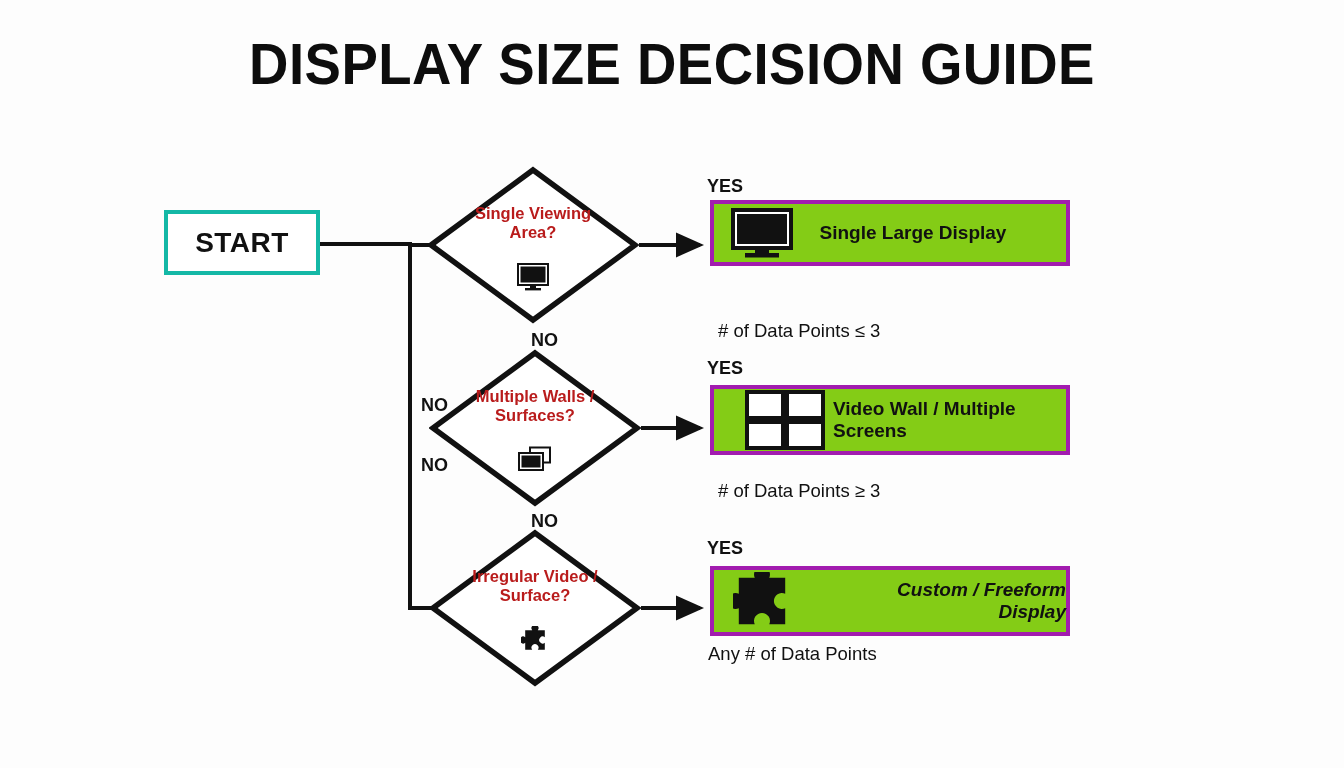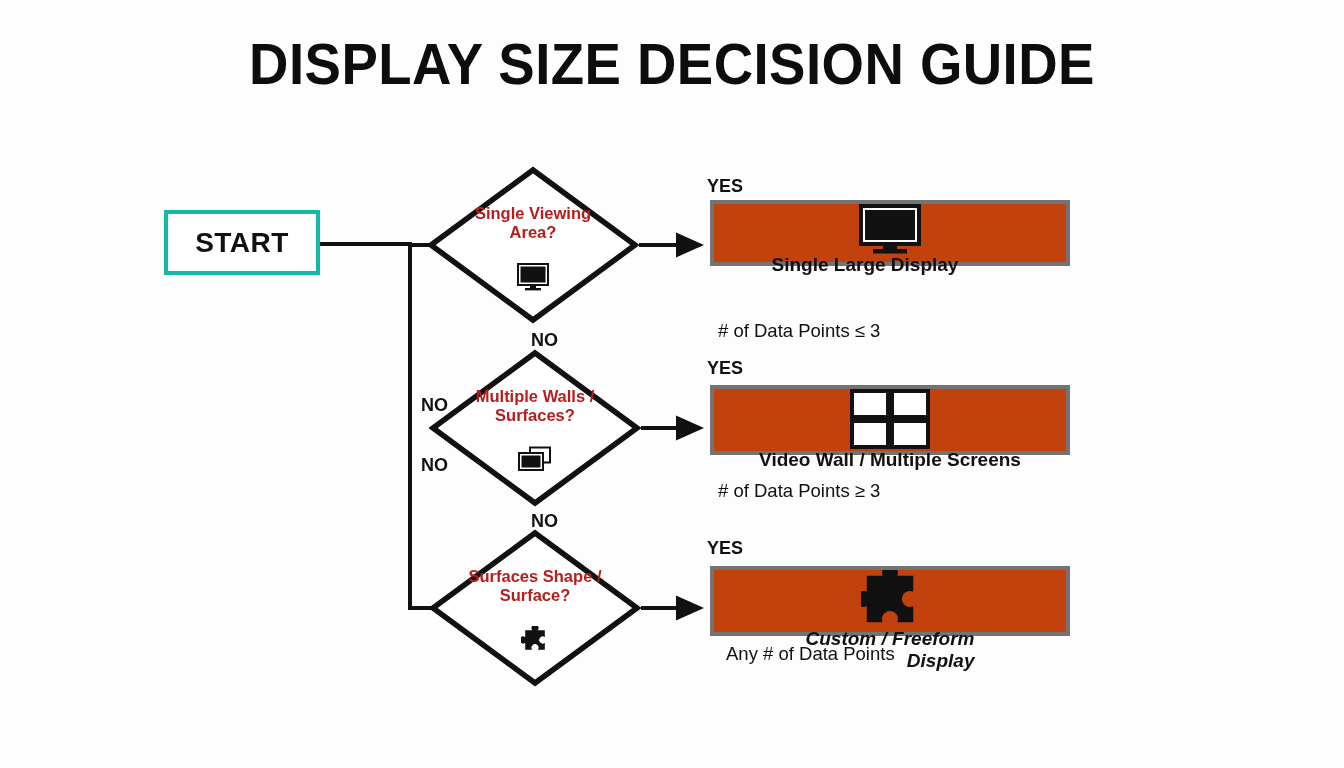--- a/index.html
+++ b/index.html
@@ -100,43 +100,42 @@
     justify-content: center;
   }
 
   #decision-1 { left: 427px; top: 166px; }
   #decision-2 { left: 429px; top: 349px; }
   #decision-3 { left: 429px; top: 529px; }
 
   
   .result-box {
     position: absolute;
-    border: 4px solid #737373;
-    background: #c2410c;
+    border: 4px solid #a21caf;
+    background: #84cc16;
     box-sizing: border-box;
     display: flex;
     align-items: center;
-    flex-direction: column;
   }
   .result-box .rb-icon {
     flex: 0 0 auto;
     display: flex;
     align-items: center;
     justify-content: center;
     width: 96px;
   }
   .result-box .rb-label {
     font-weight: bold;
     font-size: 19px;
     line-height: 1.18;
     color: #111;
   }
   #result-1 { left: 710px; top: 200px; width: 360px; height: 66px; }
   #result-1 .rb-label { flex: 1; text-align: center; padding-right: 50px; }
-  #result-2 { left: 710px; top: 385px; width: 360px; height: 70px; }
+  #result-2 { left: 710px; top: 385px; width: 360px; height: 70px; padding-left: 23px; }
   #result-2 .rb-label { flex: 1; text-align: left; }
   #result-3 { left: 710px; top: 566px; width: 360px; height: 70px; }
   #result-3 .rb-label { flex: 1; text-align: right; font-style: italic; }
 
   
   .edge-label {
     position: absolute;
     font-weight: bold;
     font-size: 18px;
     color: #111;
@@ -154,21 +153,21 @@
   #yes-2 { left: 707px; top: 358px; }
   #yes-3 { left: 707px; top: 538px; }
 
   #no-1  { left: 531px; top: 330px; }
   #no-2a { left: 421px; top: 395px; }
   #no-2b { left: 421px; top: 455px; }
   #no-3  { left: 531px; top: 511px; }
 
   #cap-1 { left: 718px; top: 272px; margin-top: 48px; }
   #cap-2 { left: 718px; top: 459px; margin-top: 21px; }
-  #cap-3 { left: 726px; top: 643px; }
+  #cap-3 { left: 708px; top: 643px; }
 </style>
 </head>
 <body style="background: rgb(253, 253, 253);">
 
 <div id="canvas">
 
   <div id="page-title">DISPLAY SIZE DECISION GUIDE</div>
 
   <svg class="svg-layer" viewBox="0 0 1344 768" xmlns="http://www.w3.org/2000/svg">
     <defs>
@@ -225,21 +224,21 @@
         <rect x="3.5" y="9.5" width="19" height="12" fill="#111111"></rect>
       </svg>
     </div>
   </div>
 
   <div class="decision" id="decision-3">
     <svg class="dia-svg" viewBox="0 0 212 158" xmlns="http://www.w3.org/2000/svg">
       <polygon points="106,4 208,79 106,154 4,79" fill="#ffffff" stroke="#111111" stroke-width="5.5" stroke-linejoin="miter"></polygon>
     </svg>
     <div class="dia-text">
-      <div>Surfaces Shape /</div>
+      <div>Irregular Video /</div>
       <div>Surface?</div>
     </div>
     <div class="dia-icon">
       <svg width="28" height="28" viewBox="0 0 40 40" xmlns="http://www.w3.org/2000/svg">
         <path d="M6 6 h10 a5 5 0 1 1 8 0 h10 v10 a5 5 0 1 0 0 8 v10 h-10 a5 5 0 1 0 -8 0 h-10 v-10 a5 5 0 1 1 0 -8 z" fill="#111111"></path>
       </svg>
     </div>
   </div>
 
   <div class="result-box" id="result-1">

